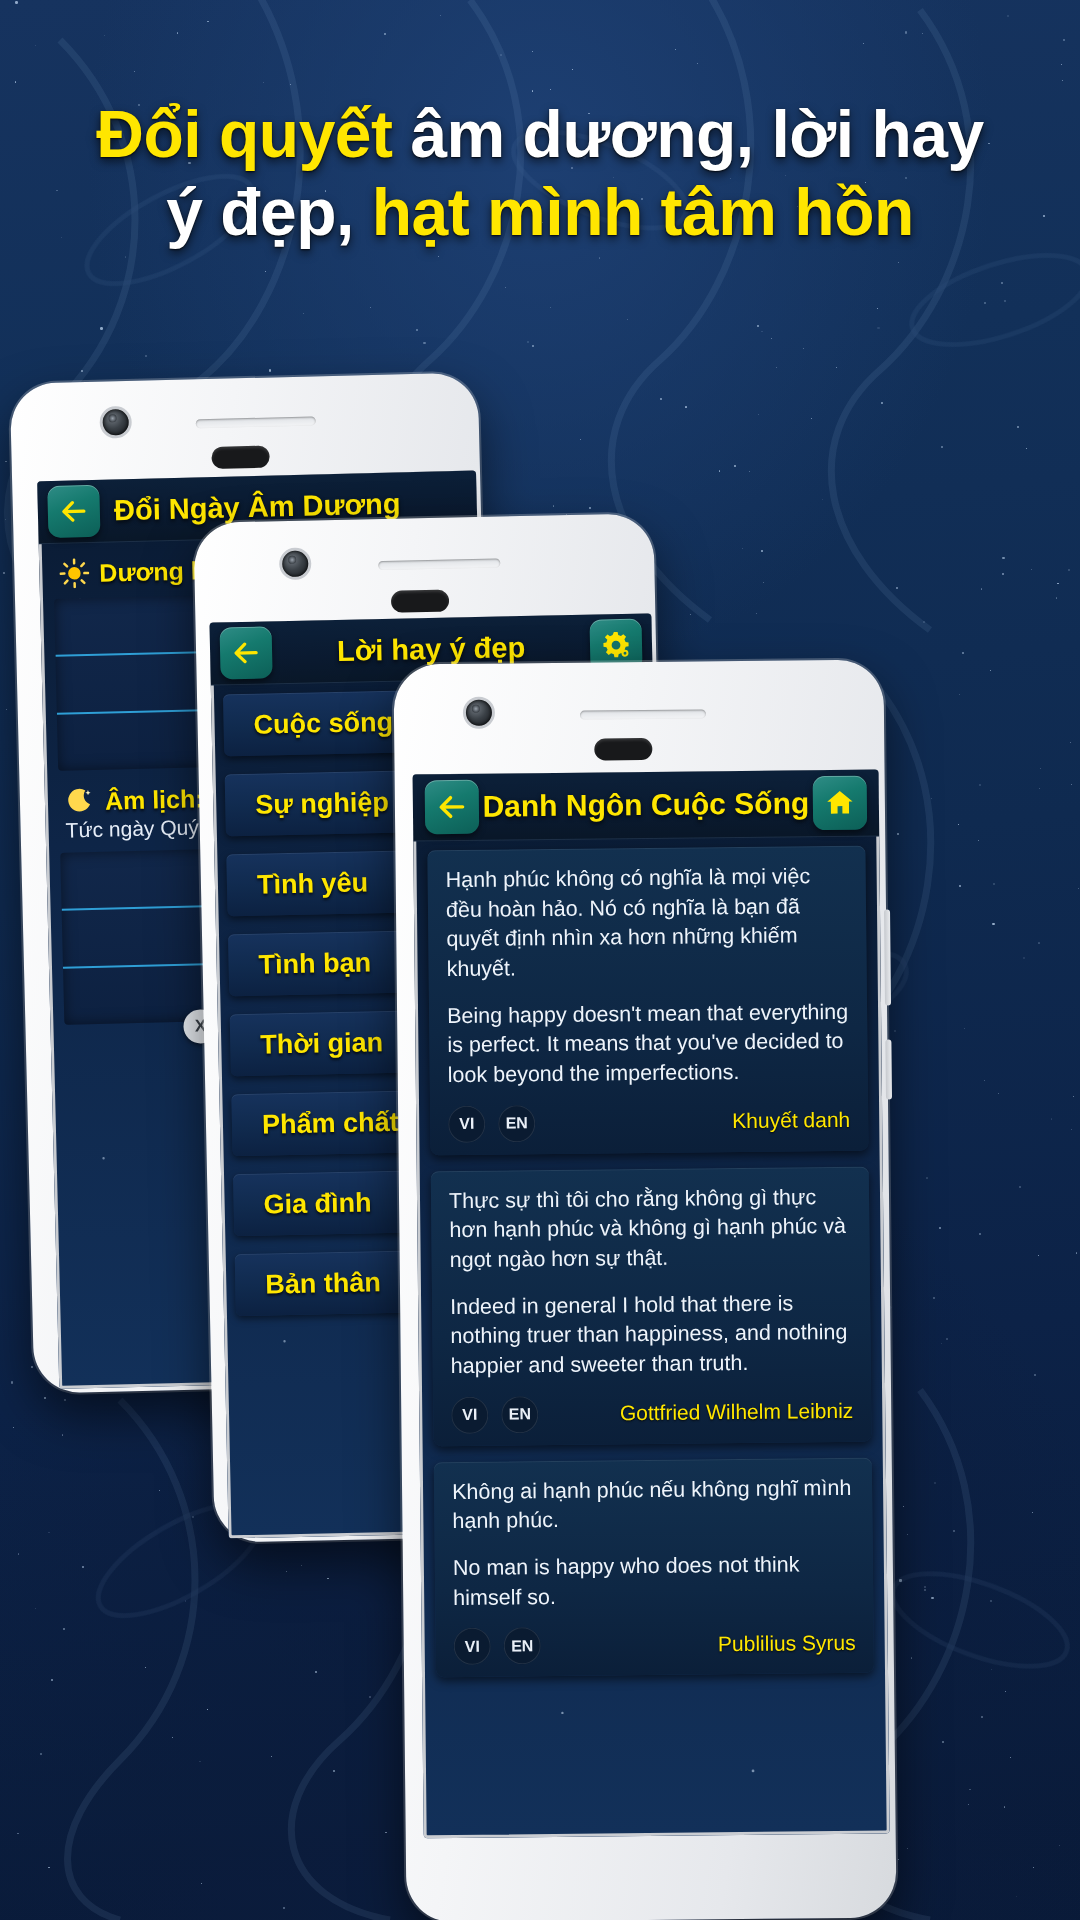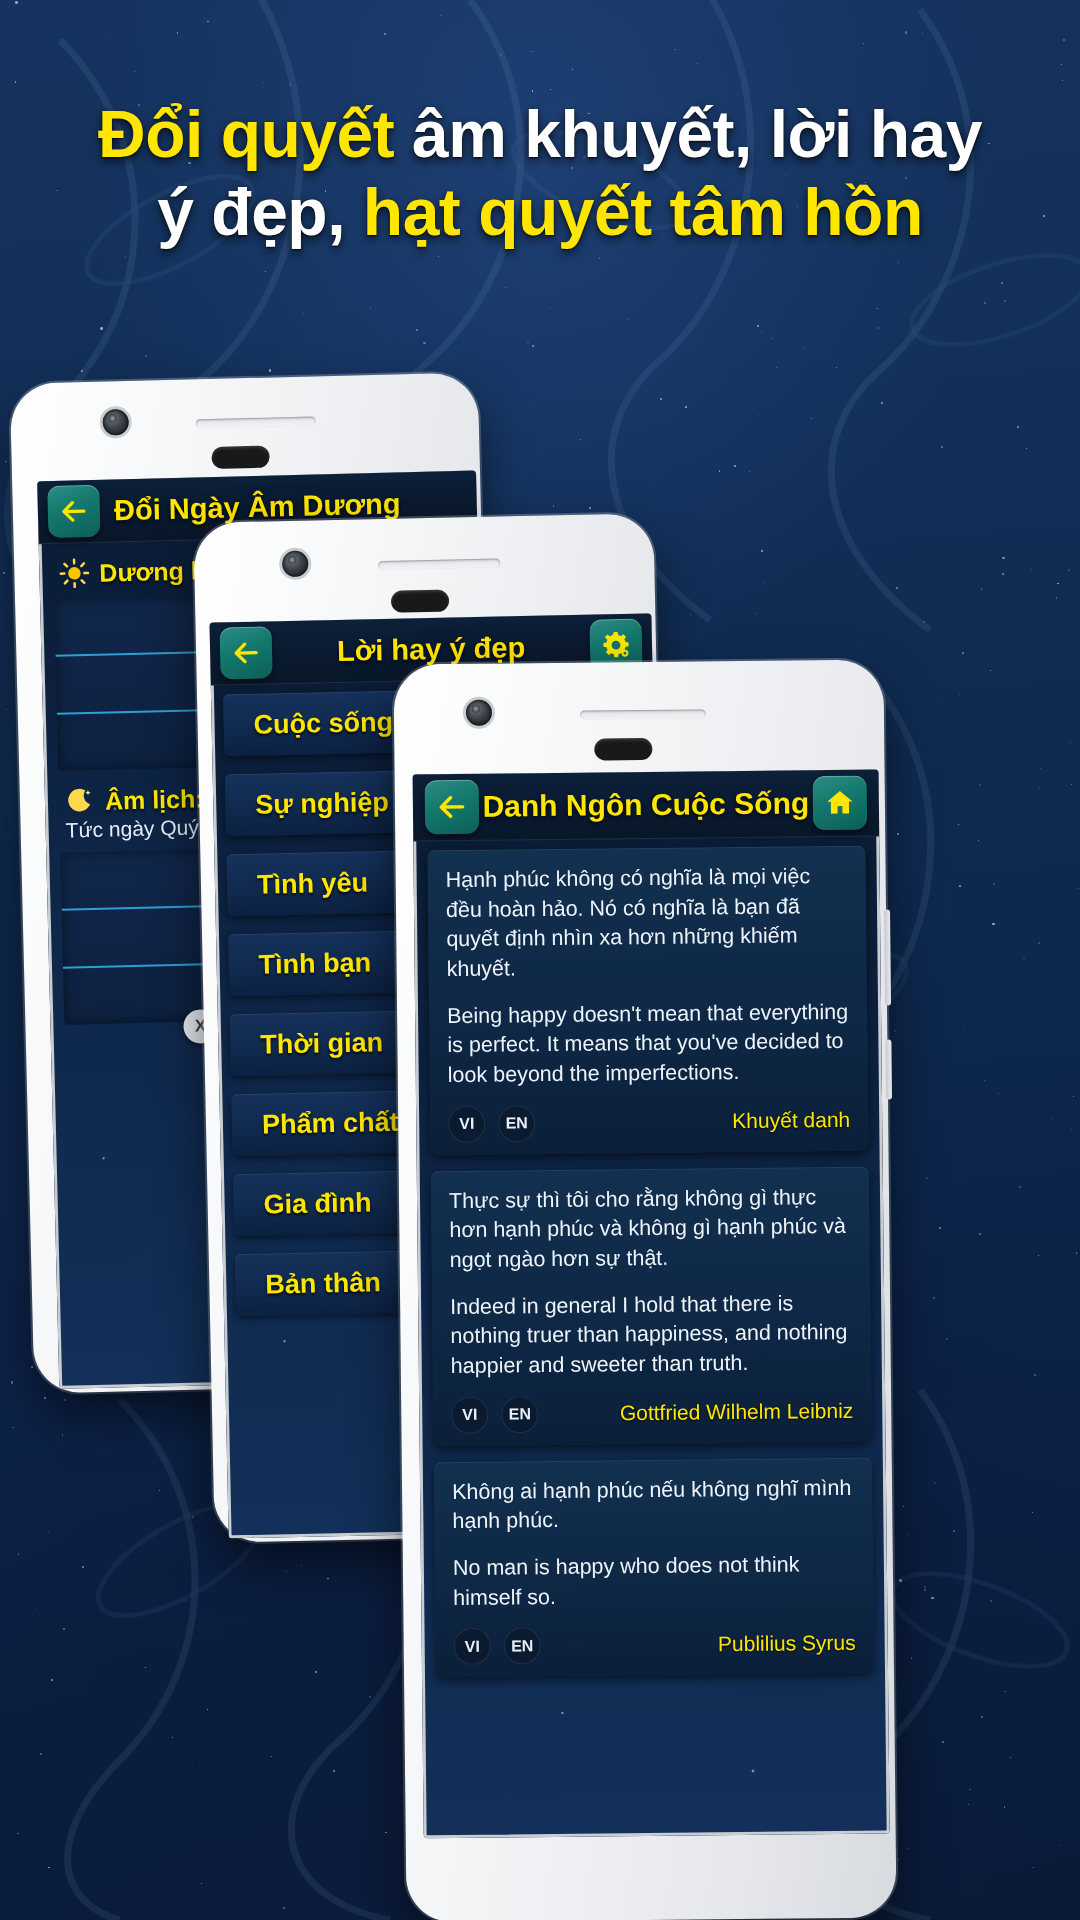--- a/index.html
+++ b/index.html
@@ -621,25 +621,25 @@
       <i class="star" style="left:904.8px;top:31.4px;width:2.6px;height:2.6px;opacity:0.42"></i>
       <i class="star" style="left:749.0px;top:471.4px;width:0.7px;height:0.7px;opacity:0.40"></i>
       <i class="star" style="left:242.4px;top:759.3px;width:0.7px;height:0.7px;opacity:0.23"></i>
       <i class="star" style="left:953.0px;top:1530.4px;width:2.1px;height:2.1px;opacity:0.40"></i>
     </div>
 </div>
 
 <div class="headline">
   <div>
     <span class="hl-y">Đổi quyết</span>
-    <span>âm khuyết, lời hay</span>
+    <span>âm dương, lời hay</span>
   </div>
   <div>
     <span>ý đẹp,</span>
-    <span class="hl-y">hạt quyết tâm hồn</span>
+    <span class="hl-y">hạt mình tâm hồn</span>
   </div>
 </div>
 
 <div class="phone" id="phone1">
   <div class="phone-body"></div>
   <div class="cam" style="left:92px;top:28px;"></div>
   <div class="earpiece" style="left:185px;top:40px;width:120px;"></div>
   <div class="senspill" style="left:200px;top:68px;"></div>
 
   <div class="screen">

